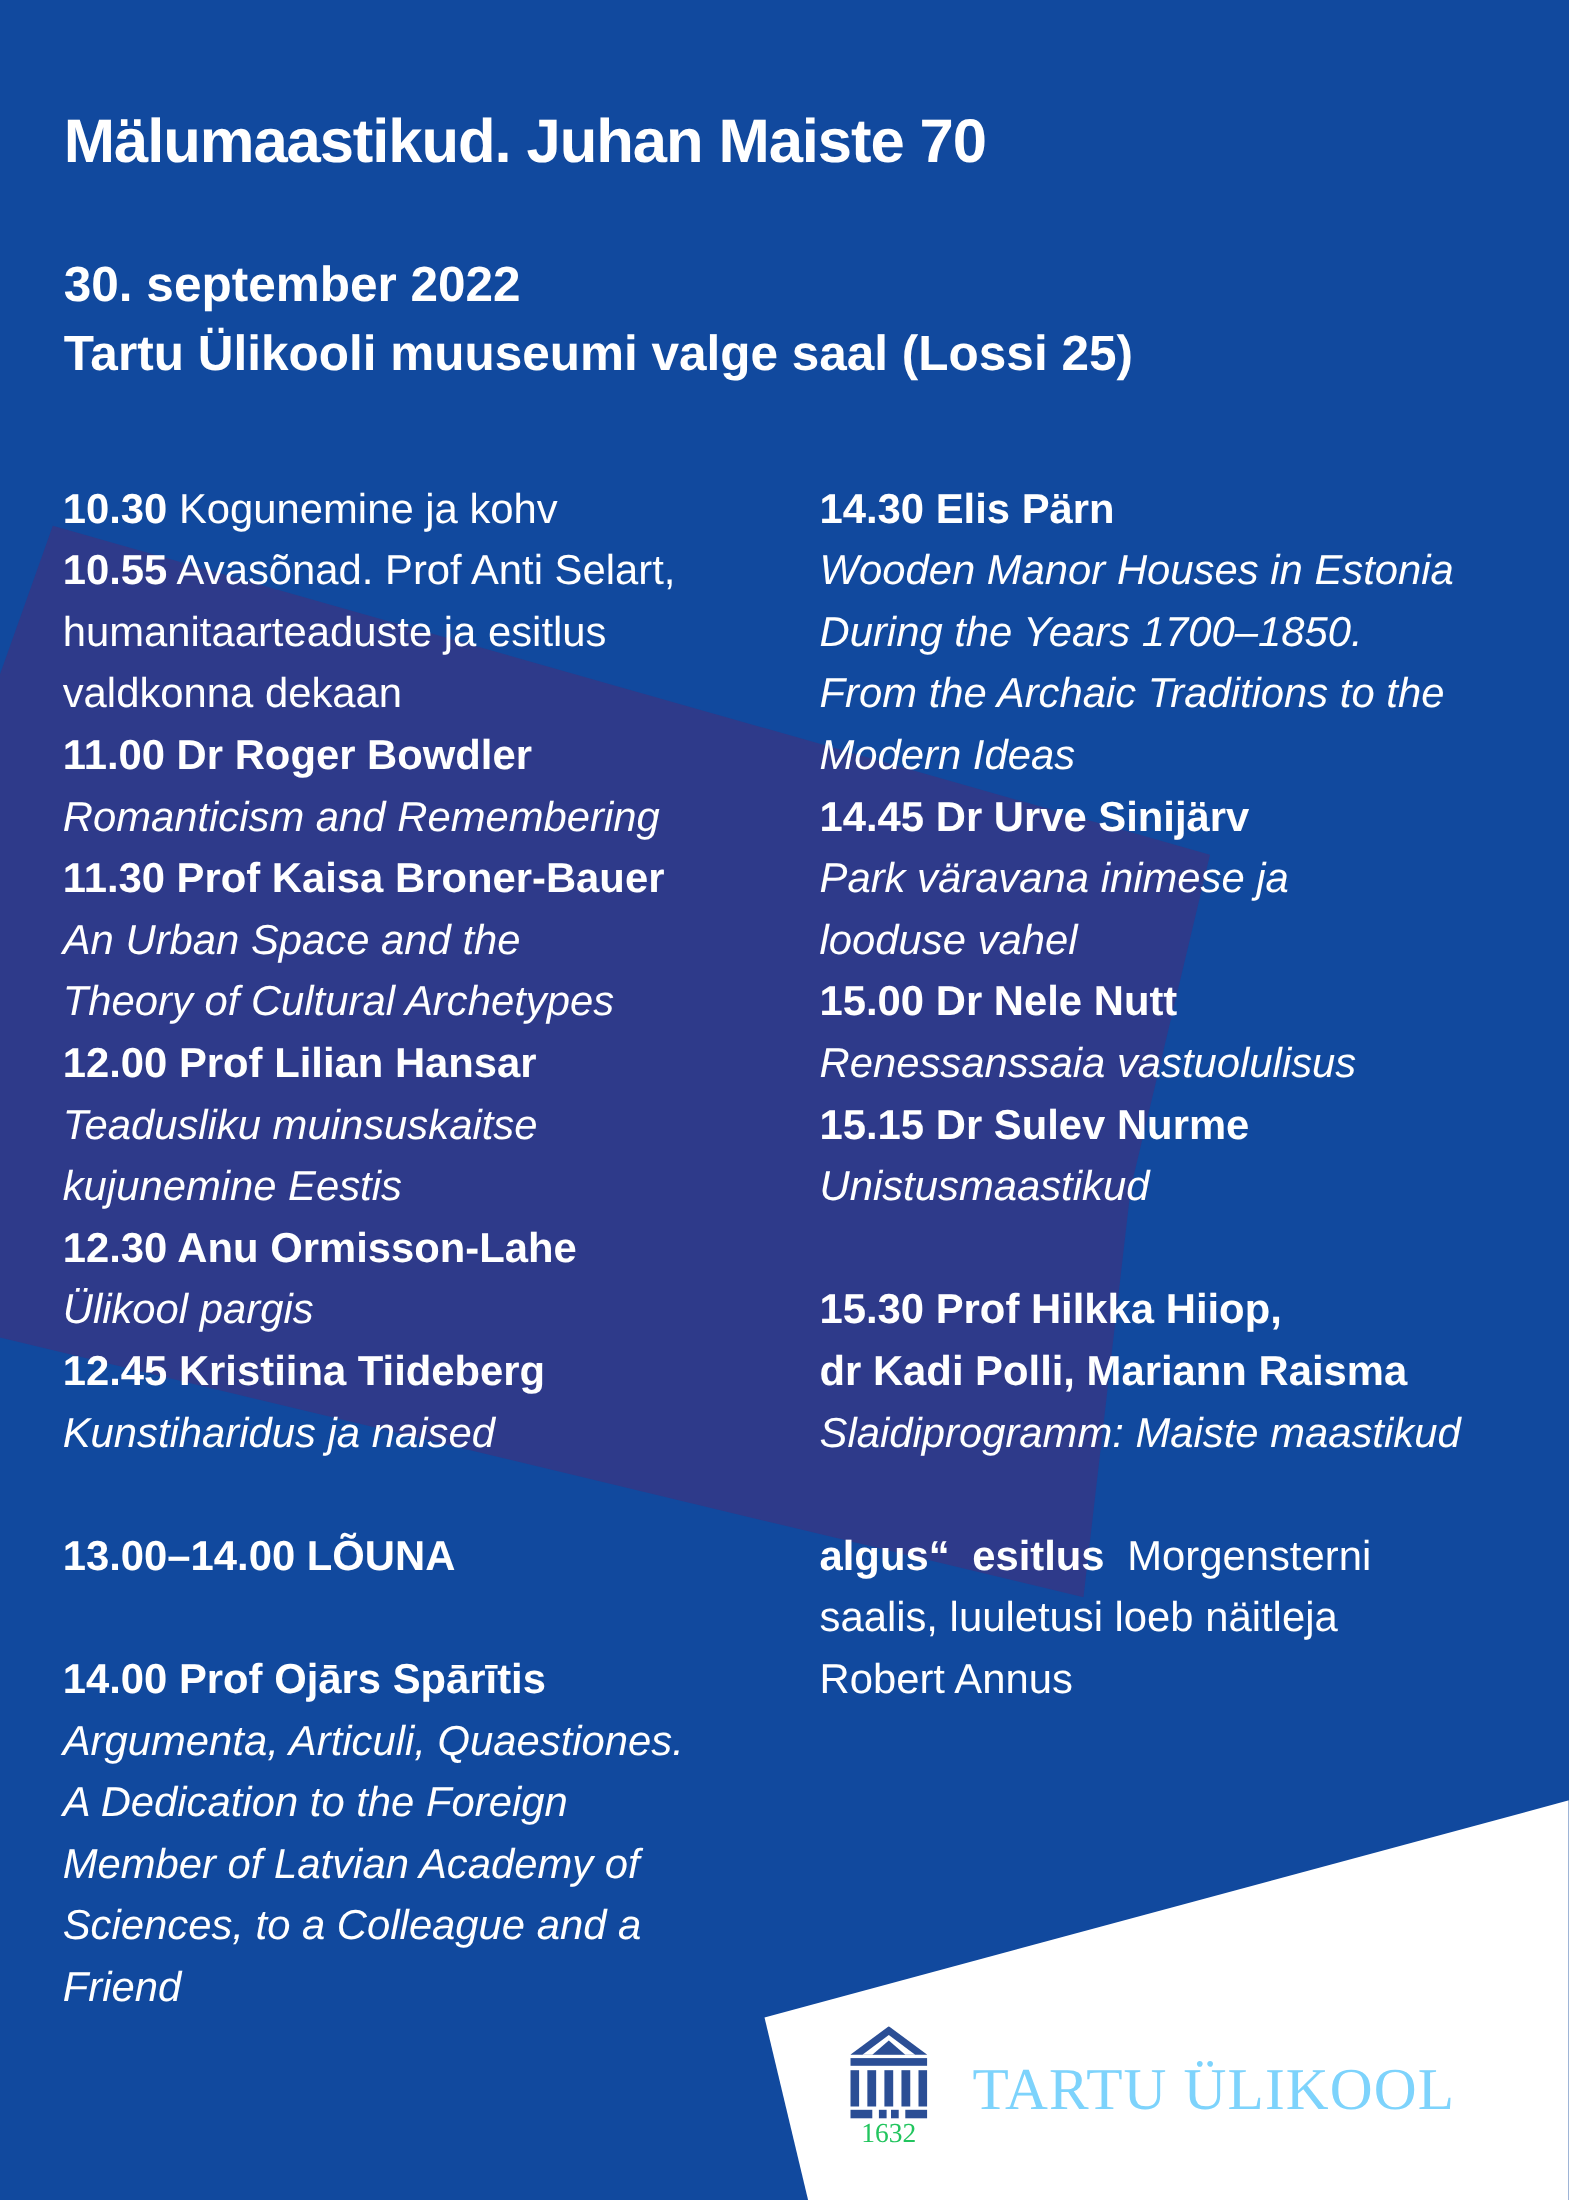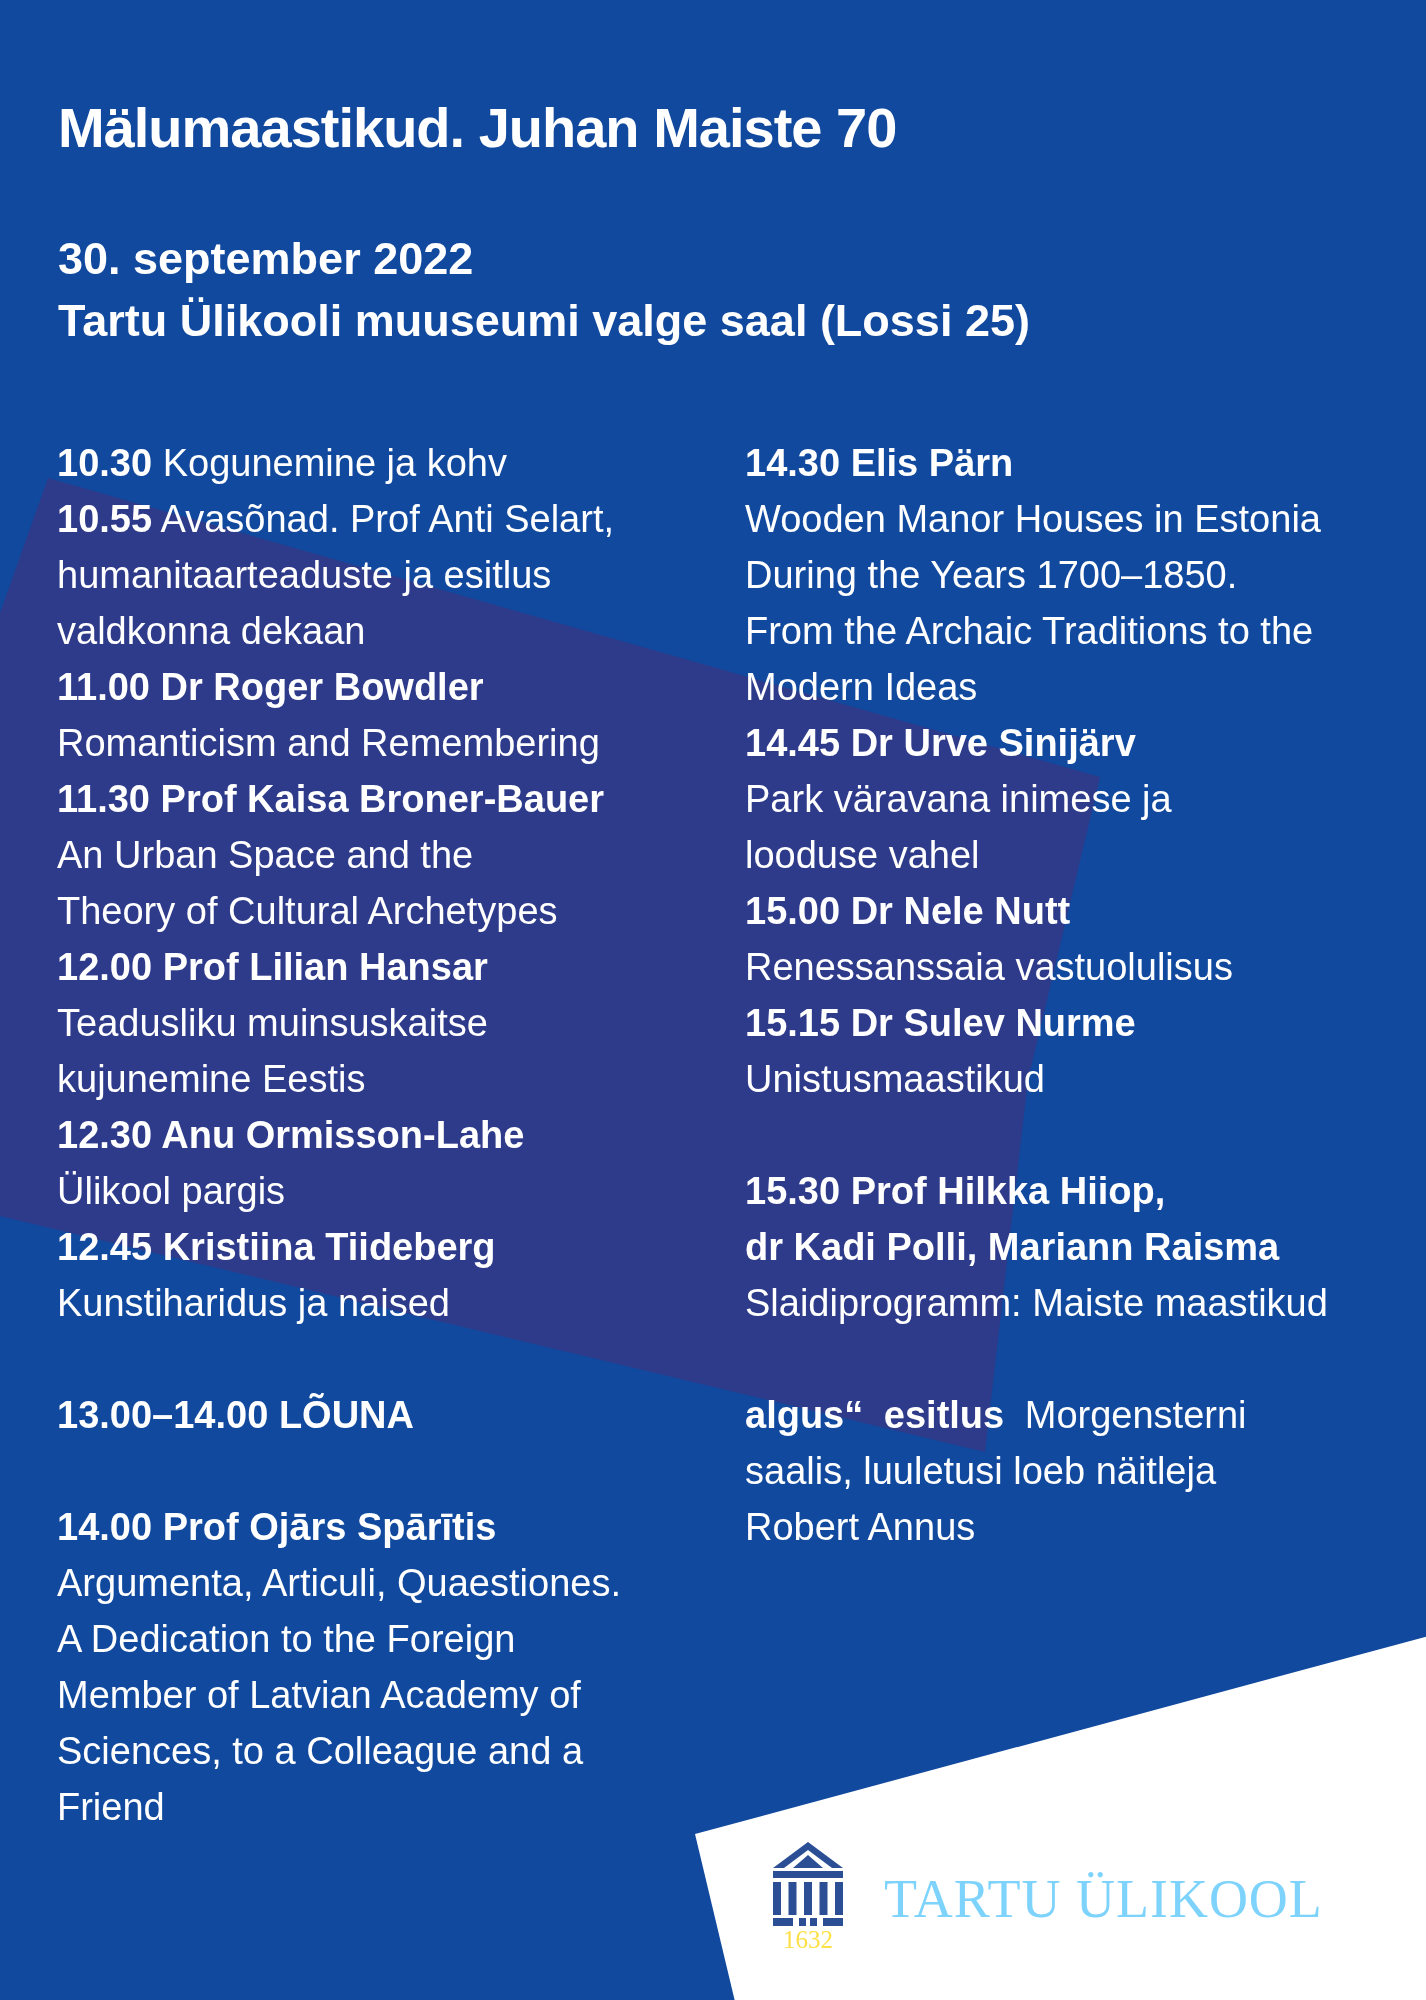--- a/index.html
+++ b/index.html
@@ -16,27 +16,27 @@
   }
   .poster-subtitle{
     position:absolute;left:58px;top:228px;
     font-size:45px;font-weight:bold;line-height:62px;white-space:nowrap;
   }
   .col{position:absolute;top:435px;}
   .col-left{left:57px;width:670px;}
   .col-right{left:745px;width:655px;}
   .line{height:56px;line-height:56px;font-size:38px;white-space:nowrap;}
   .b{font-weight:bold;}
-  .i{text-align:center;}
+  .i{font-style:italic;text-align:center;}
   .ws-wide{word-spacing:27px;}
   .ws-med{word-spacing:10px;}
   .logo-building{position:absolute;left:773px;top:1842px;width:70px;height:84px;}
   .logo-year{
     position:absolute;left:767px;top:1926px;width:82px;text-align:center;
-    font-family:"Liberation Serif",serif;font-size:25px;color:#fde047;
+    font-family:"Liberation Serif",serif;font-size:25px;color:#22c55e;
   }
   .logo-text{
     position:absolute;left:884px;top:1868px;
     font-family:"Liberation Serif",serif;font-size:54px;letter-spacing:1px;
     color:#7dd3fc;white-space:nowrap;
   }
 </style>
 </head>
 <body>
 

